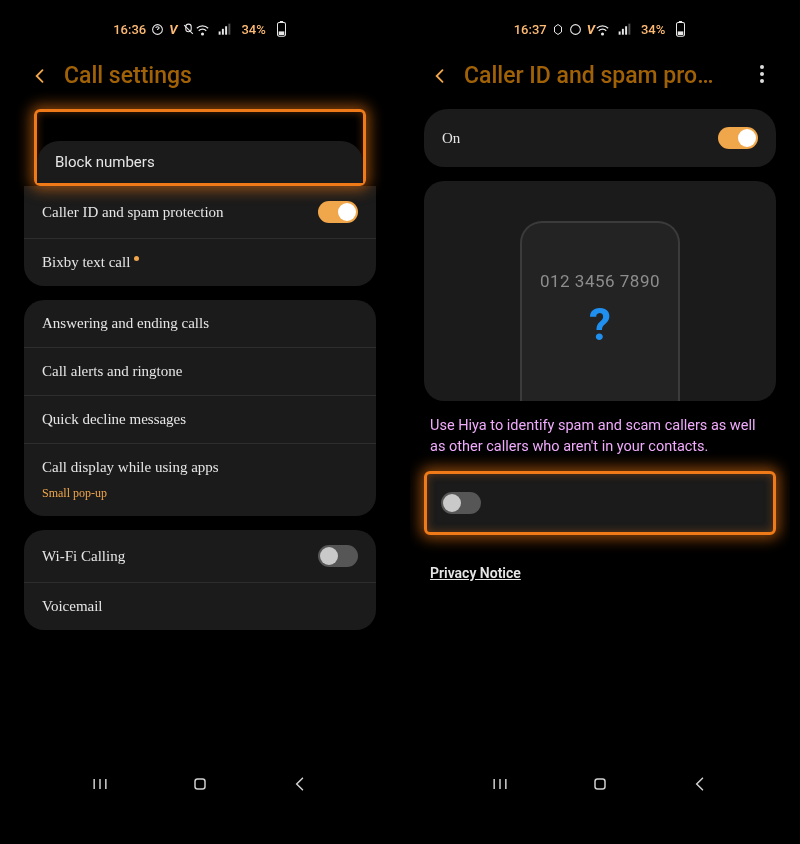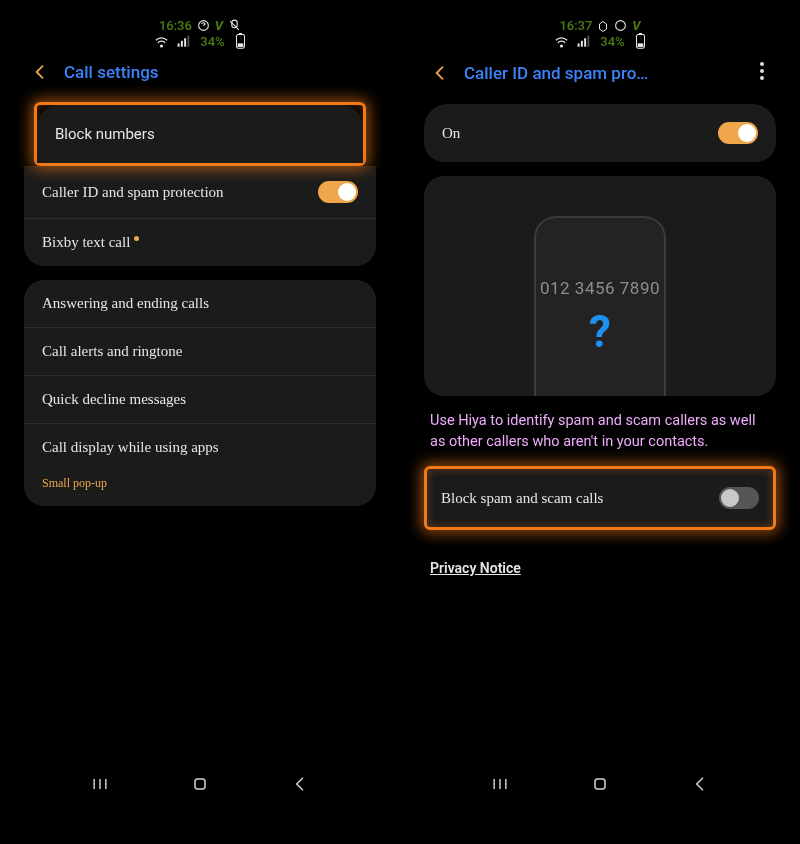--- a/index.html
+++ b/index.html
@@ -12,48 +12,47 @@
     background: #000;
     border-radius: 28px;
     position: relative;
     display: flex;
     flex-direction: column;
     overflow: hidden;
   }
   
   .statusbar {
     display: flex;
-    justify-content: flex-start;
+    justify-content: center;
     align-items: center;
     padding: 8px 24px 4px 24px;
     height: 34px;
-    color: #4d7c0f;
+    color: #fdba74;
     font-size: 13px;
     font-weight: 500;
-    flex-direction: column;
   }
   .sb-left, .sb-right { display: flex; align-items: center; gap: 5px; }
   .sb-right { gap: 8px; }
   .ico-mini { display: inline-flex; align-items: center; justify-content: center; }
   
   .header {
     display: flex;
     align-items: center;
     gap: 14px;
     padding: 18px 20px 20px 20px;
   }
   .back-btn {
     color: #f0a64a;
     display: flex;
     align-items: center;
     justify-content: center;
   }
   .title {
-    color: #3b82f6;
-    font-size: 17px;
+    color: #a16207;
+    font-size: 23px;
     font-weight: 500;
     flex: 1;
     white-space: nowrap;
     overflow: hidden;
     text-overflow: ellipsis;
   }
   .kebab { color: #ddd; padding: 0 6px; }
   
   .card {
     background: #1b1b1b;
@@ -66,21 +65,21 @@
   .item {
     display: flex;
     align-items: center;
     justify-content: space-between;
     padding: 15px 18px;
     color: #e6e6e6;
     font-size: 15px;
     border-bottom: 1px solid #2d2d2d;
   }
   .item:last-child { border-bottom: none; }
-  .item-label { display: flex; flex-direction: column; gap: 20px; }
+  .item-label { display: flex; flex-direction: column; gap: 10px; }
   .sub { color: #f0a64a; font-size: 12px; }
   .dot { display:inline-block; width:5px; height:5px; background:#f0a64a; border-radius:50%; margin-left:4px; vertical-align: super; }
   
   .toggle {
     width: 40px; height: 22px; border-radius: 12px;
     background: #565656; position: relative; flex: 0 0 auto;
   }
   .toggle::after {
     content: ""; position: absolute; width: 18px; height: 18px; border-radius: 50%;
     background: #c9c9c9; top: 2px; left: 2px; transition: none;
@@ -99,30 +98,30 @@
     background: #1b1b1b;
     margin: 0 14px 14px 14px;
     border-radius: 20px;
     height: 220px;
     display: flex;
     align-items: flex-end;
     justify-content: center;
     padding-bottom: 0;
   }
   .mock-phone {
-    width: 132px;
+    width: 160px;
     height: 180px;
     border: 2px solid #3b3b3b;
     border-bottom: none;
     border-radius: 22px 22px 0 0;
     background: #232323;
     display: flex;
     flex-direction: column;
     align-items: center;
-    padding-top: 60px;
+    padding-top: 48px;
     gap: 12px;
   }
   .mock-num { color: #8d8d8d; font-size: 17px; letter-spacing: 0.5px; }
   .qmark { color: #1f8ff0; font-size: 44px; font-weight: 700; line-height: 1; }
   .desc {
     color: #f0abfc;
     font-size: 14.5px;
     line-height: 1.45;
     padding: 0 20px 14px 20px;
   }
@@ -145,21 +144,22 @@
   .nav-btn { color: #cfcfcf; display: flex; align-items: center; justify-content: center; }
   
   .block-hl {
     margin: 0 10px 0 10px;
     padding: 0;
   }
   .block-hl .item {
     background: #1b1b1b;
     border-radius: 22px 22px 0 0;
     border-bottom: none;
-    padding: 20px 18px;
+    padding: 12px 18px;
+    margin-top: 29px;
   }
   .card.after-hl {
     border-top-left-radius: 0;
     border-top-right-radius: 0;
     margin-top: 0;
   }
 </style>
 </head>
 <body>
 
@@ -248,20 +248,29 @@
         <span>Quick decline messages</span>
       </div>
       <div class="item">
         <span class="item-label">
           <span>Call display while using apps</span>
           <span class="sub">Small pop-up</span>
         </span>
       </div>
     </div>
 
+    <div class="card">
+      <div class="item">
+        <span>Wi-Fi Calling</span>
+        <span class="toggle"></span>
+      </div>
+      <div class="item">
+        <span>Voicemail</span>
+      </div>
+    </div>
 
     <div class="nav">
       <span class="nav-btn">
           <svg width="20" height="20" viewBox="0 0 24 24" stroke="#cfcfcf" stroke-width="1.8" fill="none">
             <line x1="5" y1="6" x2="5" y2="18"></line>
             <line x1="12" y1="6" x2="12" y2="18"></line>
             <line x1="19" y1="6" x2="19" y2="18"></line>
           </svg>
         </span>
       <span class="nav-btn">
@@ -348,21 +357,20 @@
         <span class="mock-num">012 3456 7890</span>
         <span class="qmark">?</span>
       </div>
     </div>
 
     <div class="desc">Use Hiya to identify spam and scam callers as well as other callers who aren't in your contacts.</div>
 
     <div class="hl-wrap" style="margin:0 10px;">
       <div class="card hl" style="margin:0 4px;border-radius:6px;">
         <div class="item" style="border-bottom:none;padding:18px 14px;">
-          <span>Block spam and scam calls</span>
           <span class="toggle"></span>
         </div>
       </div>
     </div>
 
     <div class="privacy">Privacy Notice</div>
 
     <div class="nav">
       <span class="nav-btn">
           <svg width="20" height="20" viewBox="0 0 24 24" stroke="#cfcfcf" stroke-width="1.8" fill="none">

